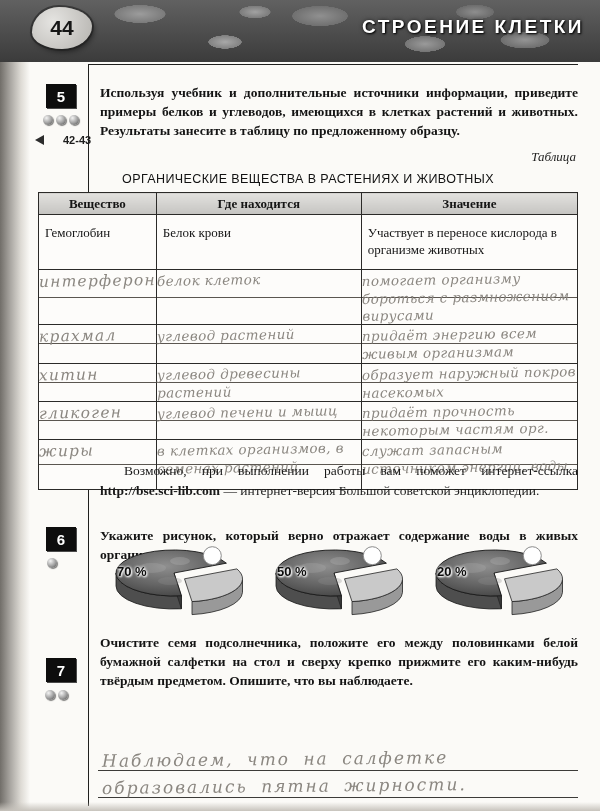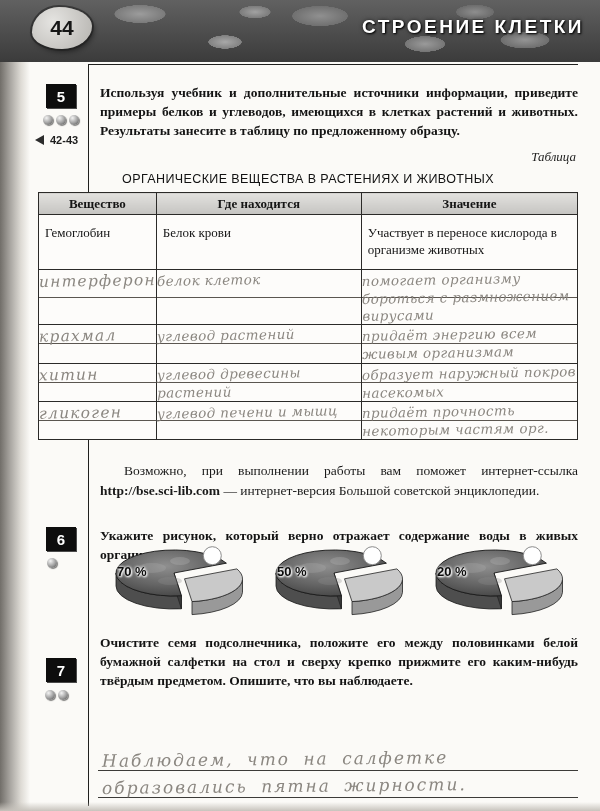--- a/index.html
+++ b/index.html
@@ -39,21 +39,21 @@
   
   .tasknum{position:absolute;left:46px;width:30px;height:24px;background:#0d0d0d;color:#fff;
     font:bold 15px "Liberation Sans",sans-serif;display:flex;align-items:center;justify-content:center;
     box-shadow:1px 1px 0 #4a4a4a;z-index:2}
   .n5{top:84px}.n6{top:527px}.n7{top:658px}
   .dots{position:absolute;display:flex;gap:3px;z-index:2}
   .d5{top:115px;left:43px}.d6{top:558px;left:47px}.d7{top:690px;left:45px}
   .dot{width:10px;height:10px;border-radius:50%;
     background:radial-gradient(circle at 35% 30%,#f3f3f3,#9c9c9c 55%,#525252 95%);
     box-shadow:1px 1px 1px rgba(0,0,0,.5)}
-  .pageref{position:absolute;left:35px;top:134px;display:flex;align-items:center;gap:6px;
+  .pageref{position:absolute;left:35px;top:134px;display:flex;align-items:center;gap:19px;
     font:bold 11px "Liberation Sans",sans-serif;color:#1d1d1d;z-index:2}
   .ref-icon{width:0;height:0;border-top:5px solid transparent;border-bottom:5px solid transparent;
     border-right:9px solid #2c2c2c;display:inline-block}
 
   
   .tasktext{position:absolute;left:100px;width:478px;font:bold 13.5px/1.4 "Liberation Serif",serif;
     color:#141414;text-align:justify;z-index:2}
   .t5{top:84px}.t6{top:527px}.t7{top:634px}
 
   .table-label{position:absolute;right:24px;top:149px;font:italic 13px "Liberation Serif",serif;color:#222;z-index:2}
@@ -150,20 +150,25 @@
         </tr>
         <tr class="hw r2">
           <td><span class="ink">хитин</span></td>
           <td><span class="ink">углевод древесины растений</span></td>
           <td><span class="ink">образует наружный покров насекомых</span></td>
         </tr>
         <tr class="hw r3">
           <td><span class="ink">гликоген</span></td>
           <td><span class="ink">углевод печени и мышц</span></td>
           <td><span class="ink">придаёт прочность некоторым частям орг.</span></td>
+        </tr>
+        <tr class="hw r4">
+          <td><span class="ink">жиры</span></td>
+          <td><span class="ink">в клетках организмов, в семенах растений</span></td>
+          <td><span class="ink">служат запасным источником энергии, воды</span></td>
         </tr>
       </tbody>
     </table>
 
   <p class="note"><span>Возможно, при выполнении работы вам поможет интернет-ссылка</span> <a class="link">http://bse.sci-lib.com</a> <span>— интернет-версия Большой советской энциклопедии.</span></p>
 
   <div class="tasknum n6">6</div>
   <div class="dots d6">
       <span class="dot"></span>
     </div>

